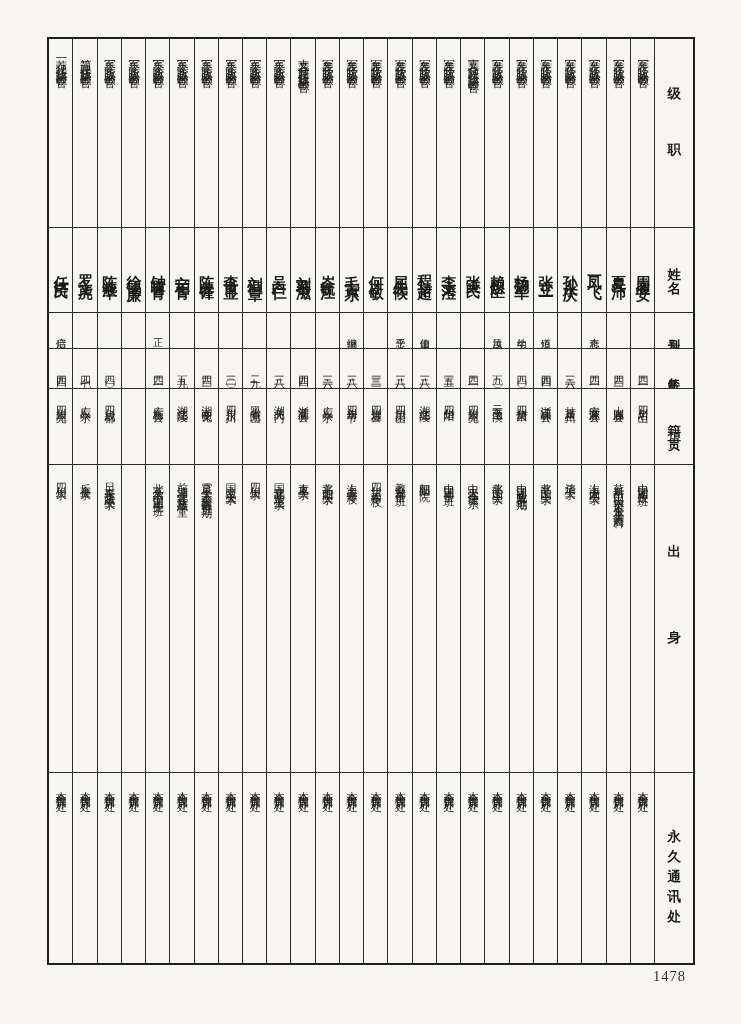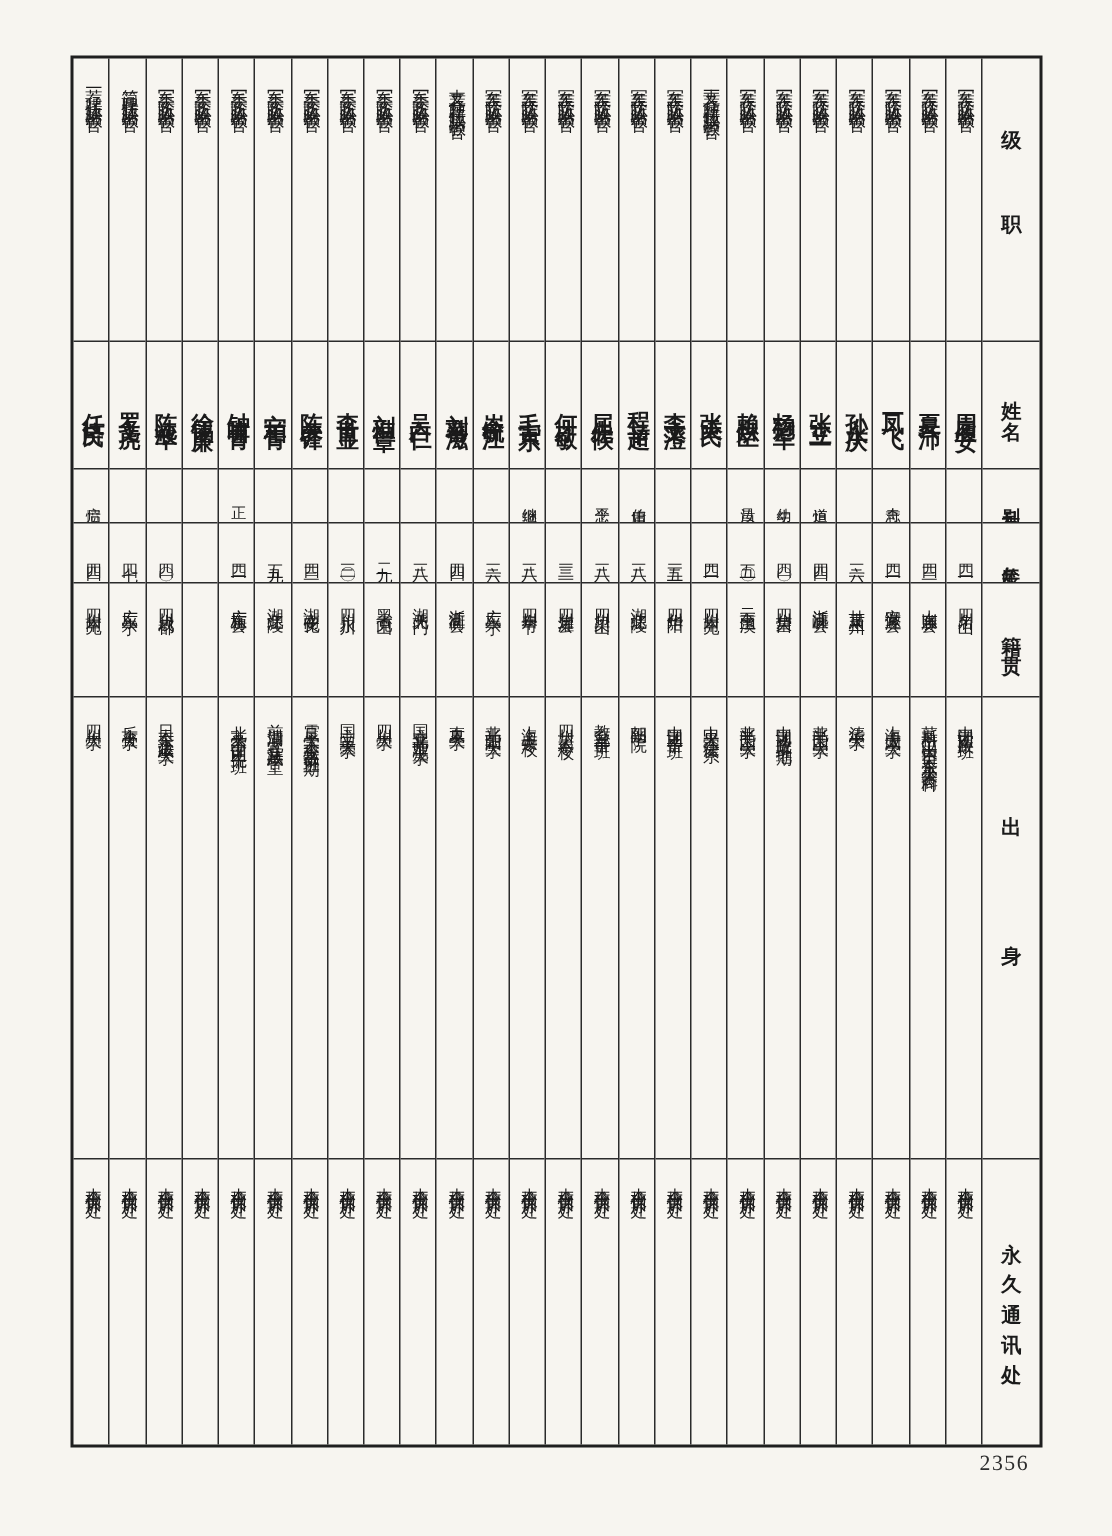--- a/index.html
+++ b/index.html
@@ -719,14 +719,14 @@
       <div class="cell r6 h-origin">
         <span class="v">出身</span>
       </div>
       <div class="cell r7 h-address">
         <span class="v">永久通讯处</span>
       </div>
     </div>
 
   </div>
 
-  <div class="page-number">2356</div>
+  <div class="page-number">1478</div>
 </div>
 
 </body></html>

